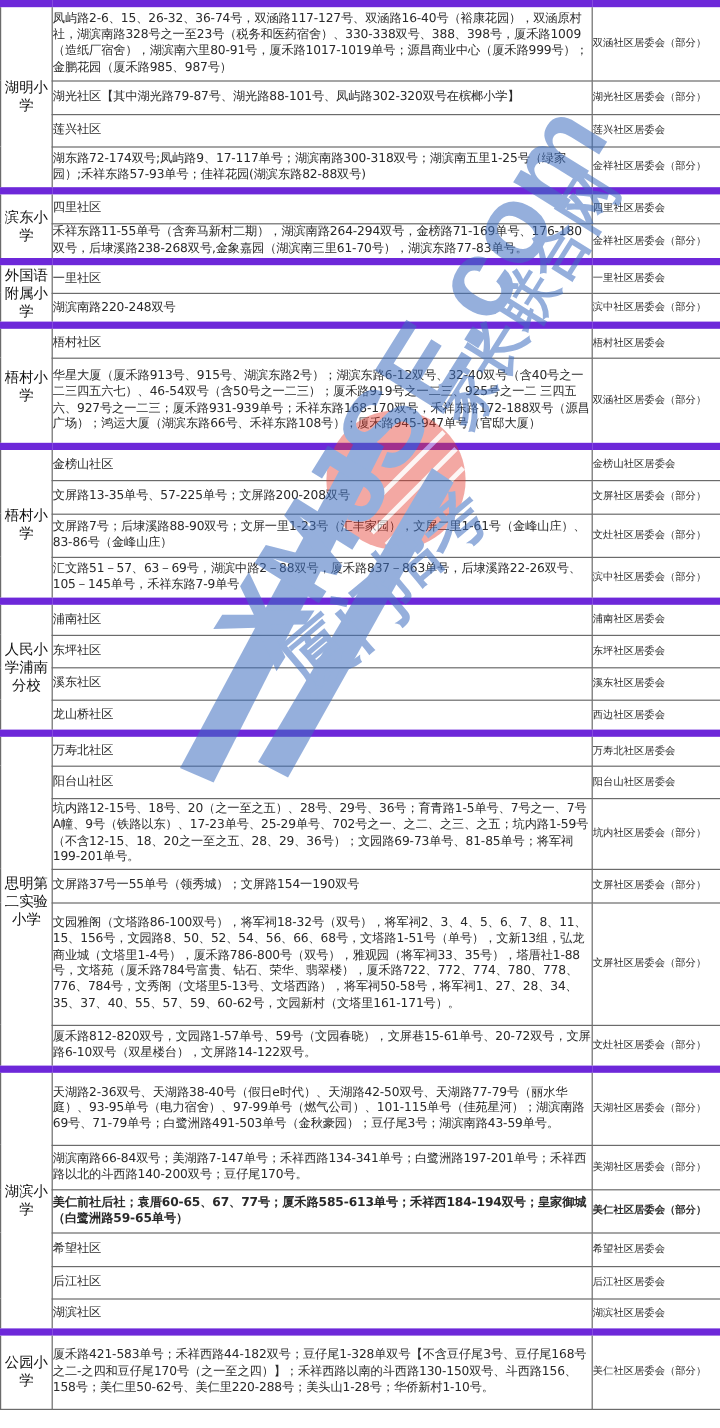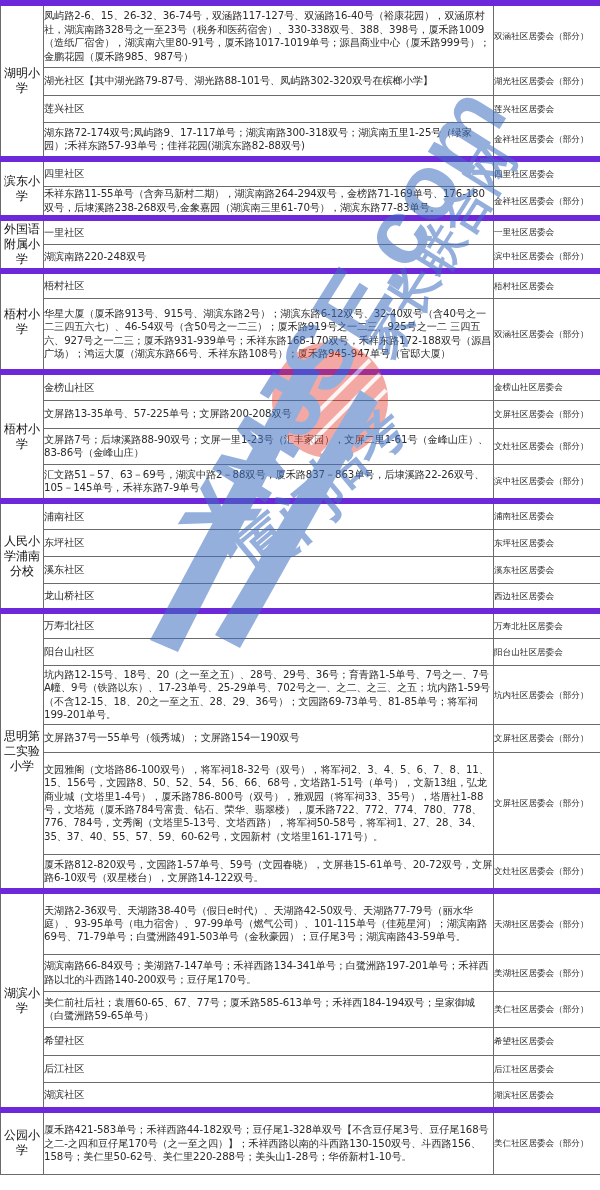--- a/index.html
+++ b/index.html
@@ -131,21 +131,21 @@
       </tr>
       <tr class="group-start" style="height: 63px;">
         <td class="school" rowspan="6">湖滨小学</td>
         <td class="area">天湖路2-36双号、天湖路38-40号（假日e时代）、天湖路42-50双号、天湖路77-79号（丽水华庭）、93-95单号（电力宿舍）、97-99单号（燃气公司）、101-115单号（佳苑星河）；湖滨南路69号、71-79单号；白鹭洲路491-503单号（金秋豪园）；豆仔尾3号；湖滨南路43-59单号。</td>
         <td class="comm">天湖社区居委会（部分）</td>
       </tr>
       <tr style="height: 37px;">
         <td class="area">湖滨南路66-84双号；美湖路7-147单号；禾祥西路134-341单号；白鹭洲路197-201单号；禾祥西路以北的斗西路140-200双号；豆仔尾170号。</td>
         <td class="comm">美湖社区居委会（部分）</td>
       </tr>
-      <tr style="height: 36px;">
+      <tr style="height: 36px; font-weight: bold;">
         <td class="area">美仁前社后社；袁厝60-65、67、77号；厦禾路585-613单号；禾祥西184-194双号；皇家御城（白鹭洲路59-65单号）</td>
         <td class="comm">美仁社区居委会（部分）</td>
       </tr>
       <tr style="height: 28px;">
         <td class="area">希望社区</td>
         <td class="comm">希望社区居委会</td>
       </tr>
       <tr style="height: 27px;">
         <td class="area">后江社区</td>
         <td class="comm">后江社区居委会</td>

